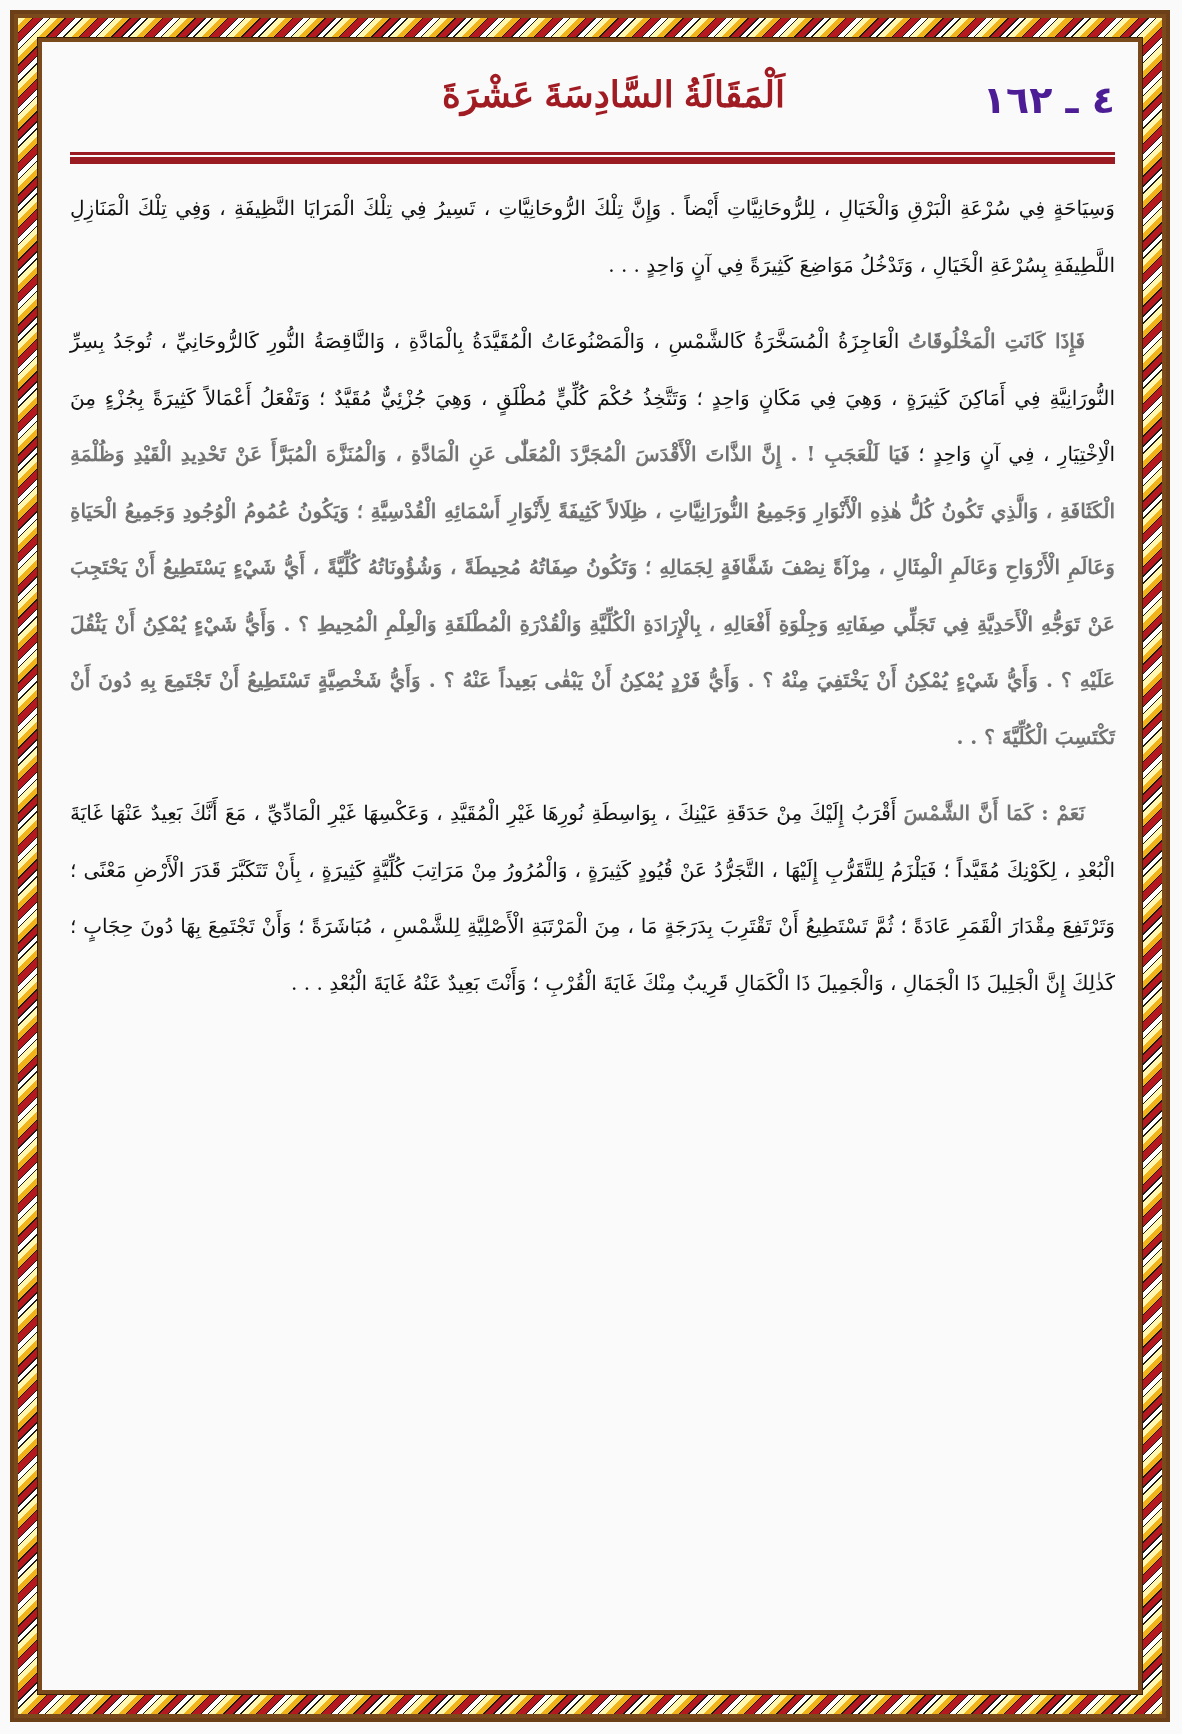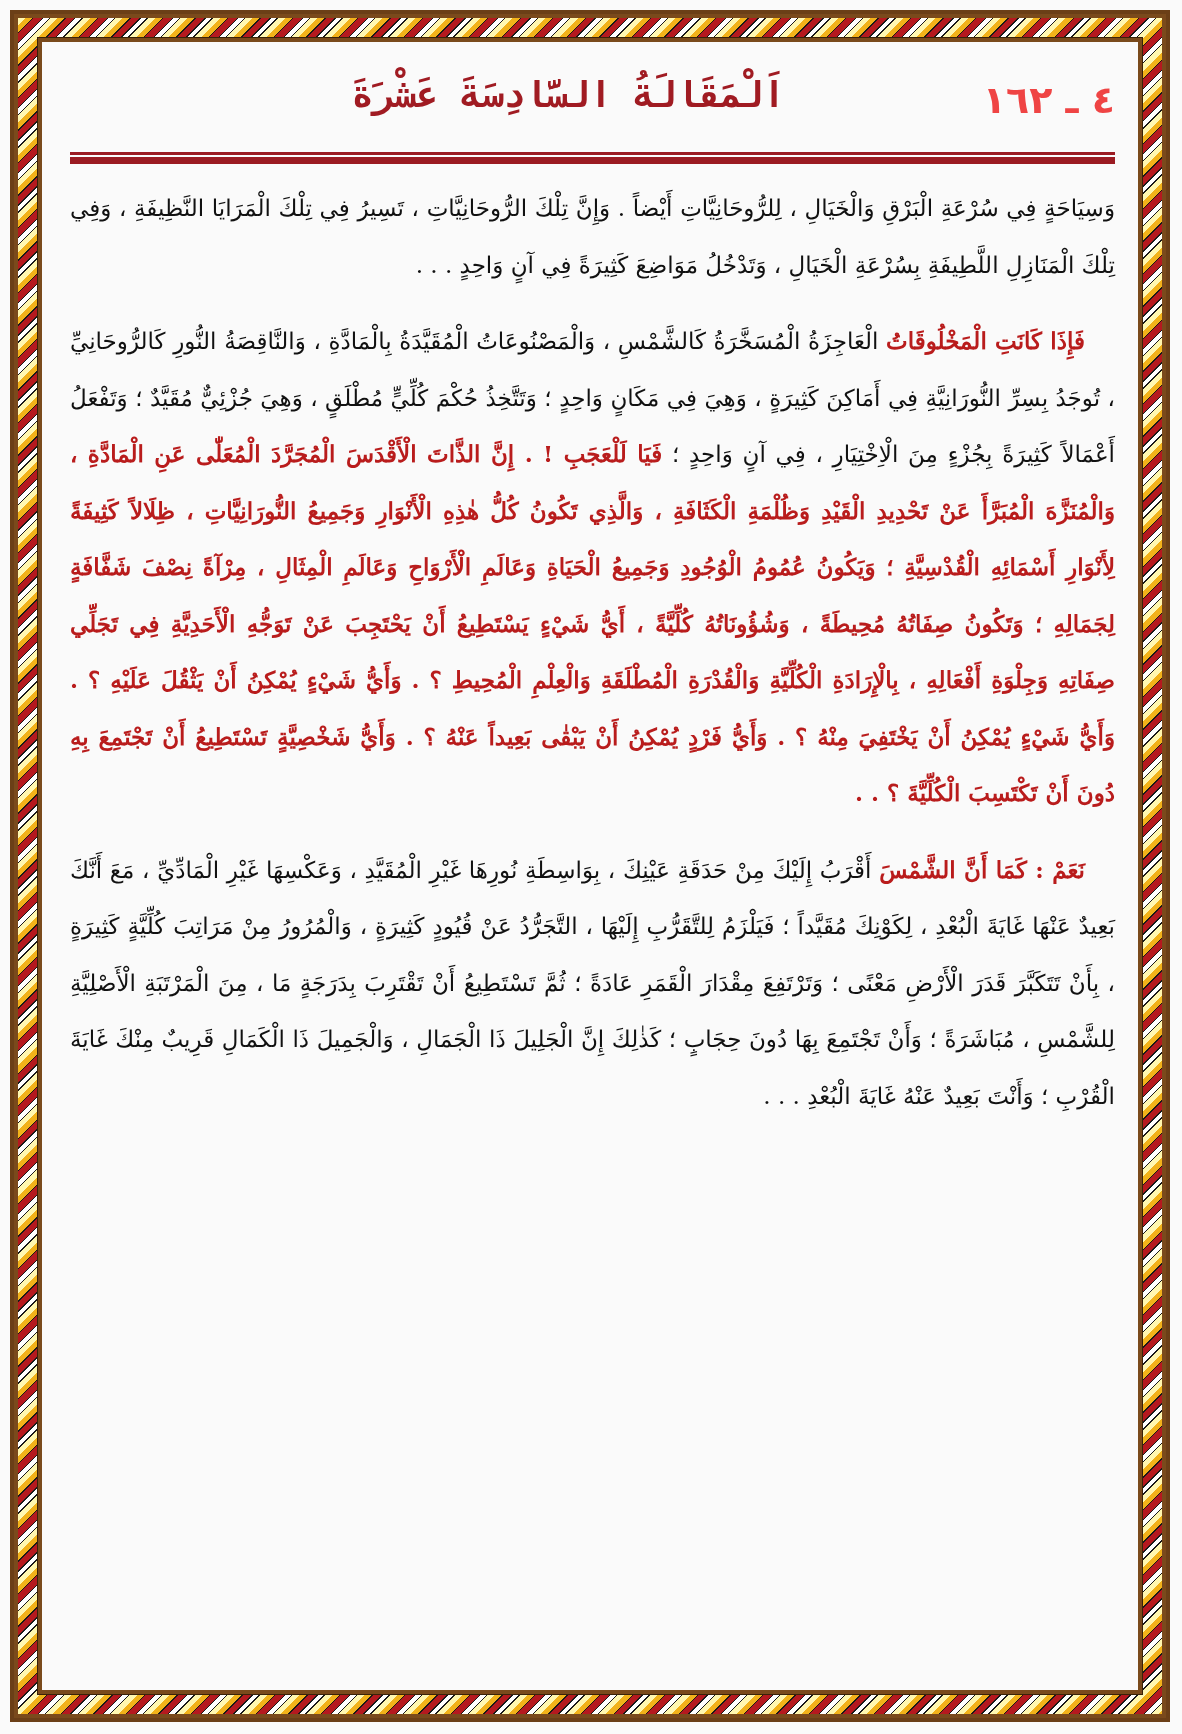--- a/index.html
+++ b/index.html
@@ -39,46 +39,46 @@
     .page {
       position: absolute; left: 70px; top: 70px; width: 1045px; height: 1600px;
       direction: rtl;
     }
     .header {
       position: relative; height: 82px;
     }
     .page-number {
       position: absolute; right: 0; top: 8px;
       font-family: "DejaVu Sans", sans-serif;
-      font-size: 38px; font-weight: bold; color: #ef4444;
+      font-size: 38px; font-weight: bold; color: #4c1d95;
       direction: rtl;
     }
     .chapter-title {
       position: absolute; right: 330px; top: 4px;
-      font-family: Liberation Mono, monospace;
+      font-family: Liberation Sans, sans-serif;
       font-size: 36px; font-weight: bold; color: #a01b22;
     }
     .rule {
       position: absolute; left: 0; right: 0; top: 82px;
     }
     .rule .thin { height: 3px; background: #9b1b22; }
     .rule .gap { height: 2px; }
     .rule .thick { height: 7px; background: #9b1b22; }
     .body-text {
       position: absolute; top: 110px; left: 0; right: 0;
       font-family: "DejaVu Serif", serif;
-      font-size: 23px;
+      font-size: 20px;
       line-height: 56.5px;
       color: #111;
       text-align: justify;
       text-align-last: right;
     }
     .body-text p { margin: 0 0 20px 0; }
     .body-text p.indent { text-indent: 30px; }
-    .red { color: #b91c1c; font-weight: bold; }
+    .red { color: #737373; font-weight: bold; }
     .black { color: #111; }
   </style>
 </head>
 <body>
 
 <div class="frame-outer">
   <div class="braid"></div>
   <div class="frame-inner"></div>
 </div>
 

